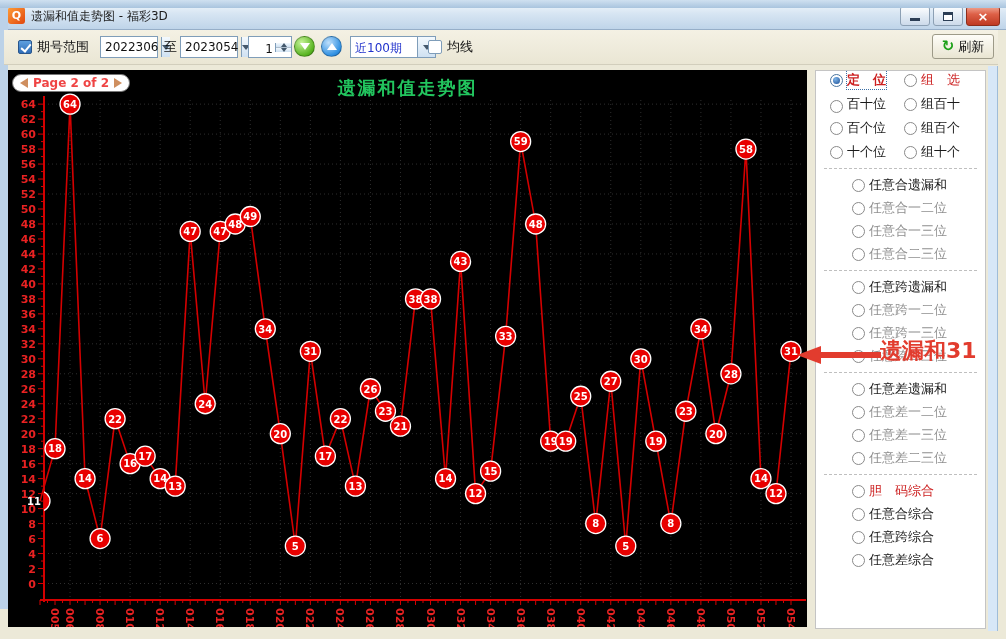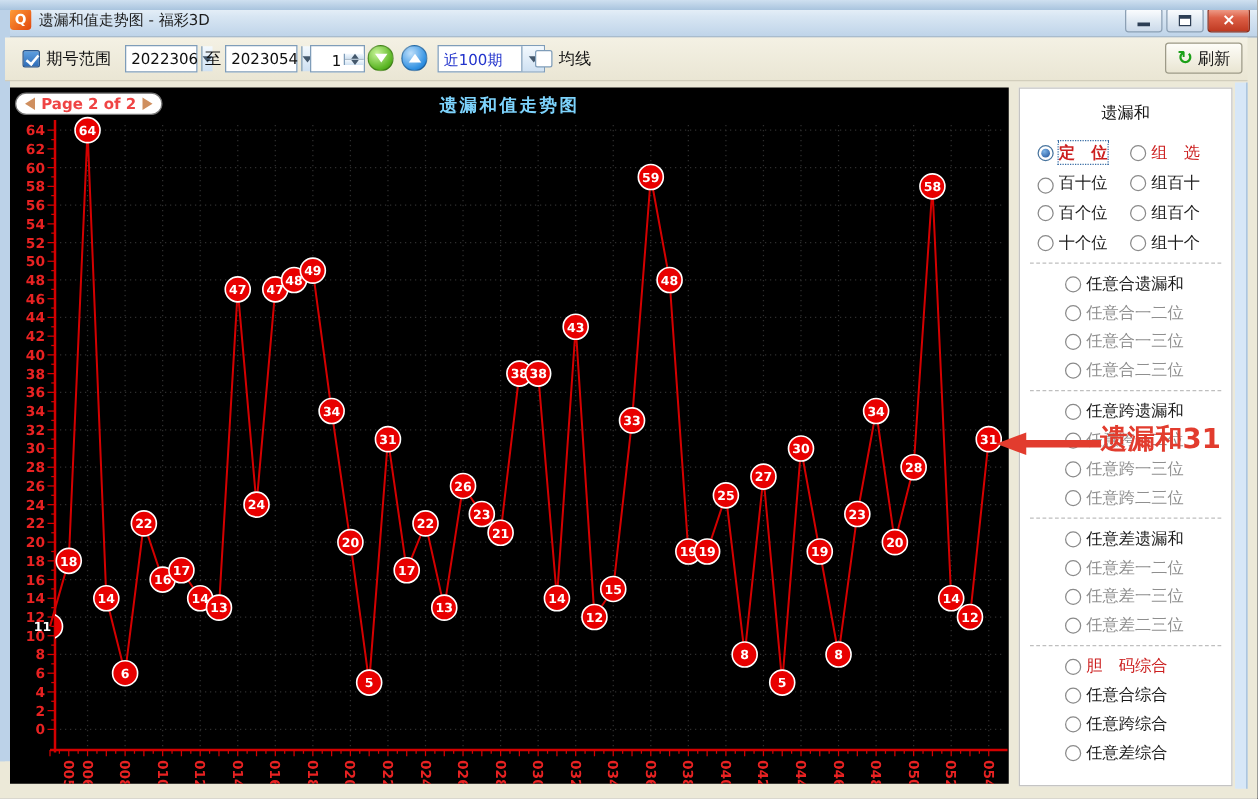--- a/index.html
+++ b/index.html
@@ -46,22 +46,22 @@
   .roundbtn.green{background:radial-gradient(circle at 35% 30%,#c8f49a,#58b421 70%,#3d8c12);}
   .roundbtn.blue{background:radial-gradient(circle at 35% 30%,#bfe0fb,#2f90e2 70%,#1a6ab8);}
   .tri-down-w{width:0;height:0;border-left:5px solid transparent;border-right:5px solid transparent;border-top:7px solid #fff;}
   .tri-up-w{width:0;height:0;border-left:5px solid transparent;border-right:5px solid transparent;border-bottom:7px solid #fff;}
   .refresh-btn{position:absolute;left:928px;top:4px;width:62px;height:25px;box-sizing:border-box;
     border:1px solid #9d9a88;border-radius:3px;background:linear-gradient(#fefdf8,#e9e5d2);
     display:flex;align-items:center;justify-content:center;gap:4px;font-size:13px;color:#111;}
   .refresh-icon{color:#1ca018;font-weight:bold;font-size:15px;line-height:1;}
   
   .chart-panel{position:absolute;left:8px;top:70px;width:799px;height:557px;background:#000;}
-  .chart-title{position:absolute;left:0;top:6px;width:100%;text-align:center;color:#7dd3fc;
-    font-size:14px;font-weight:bold;letter-spacing:2px;}
+  .chart-title{position:absolute;left:0;top:6px;width:100%;text-align:center;color:#22c55e;
+    font-size:18px;font-weight:bold;letter-spacing:2px;}
   .page-pill{position:absolute;left:4px;top:4px;background:#fff;border:1px solid #777;border-radius:10px;
     padding:1px 7px;font-size:12px;font-weight:bold;color:#ef4444;display:flex;align-items:center;gap:5px;}
   .pg-left{width:0;height:0;border-top:5px solid transparent;border-bottom:5px solid transparent;border-right:8px solid #cf8f5f;}
   .pg-right{width:0;height:0;border-top:5px solid transparent;border-bottom:5px solid transparent;border-left:8px solid #cf8f5f;}
   
   .sidebar{position:absolute;left:815px;top:70px;width:171px;height:559px;background:#fff;
     border:1px solid #c4c4c4;box-sizing:border-box;overflow:hidden;}
   .sb-header{text-align:center;font-size:13px;color:#111;margin:10px 0 14px 0;}
   .sbrow2{display:flex;margin:0 0 6px 14px;}
   .sbrow2 .cell{width:74px;display:flex;align-items:center;gap:4px;}
@@ -543,21 +543,20 @@
         </g>
       </svg>
     <div class="page-pill">
       <span class="pg-left"></span>
       <span>Page 2 of 2</span>
       <span class="pg-right"></span>
     </div>
   </div>
 
   <div class="sidebar" id="sidebar">
-    <div class="sb-header">遗漏和</div>
     <div id="sb-body">
         <div class="sbrow2">
           <span class="cell">
             <span style="display: flex; align-items: center; gap: 4px;">
               <span class="radio sel"></span>
               <span class="rlabel red focus">定　位</span>
             </span>
           </span>
           <span class="cell">
             <span style="display: flex; align-items: center; gap: 4px;">

